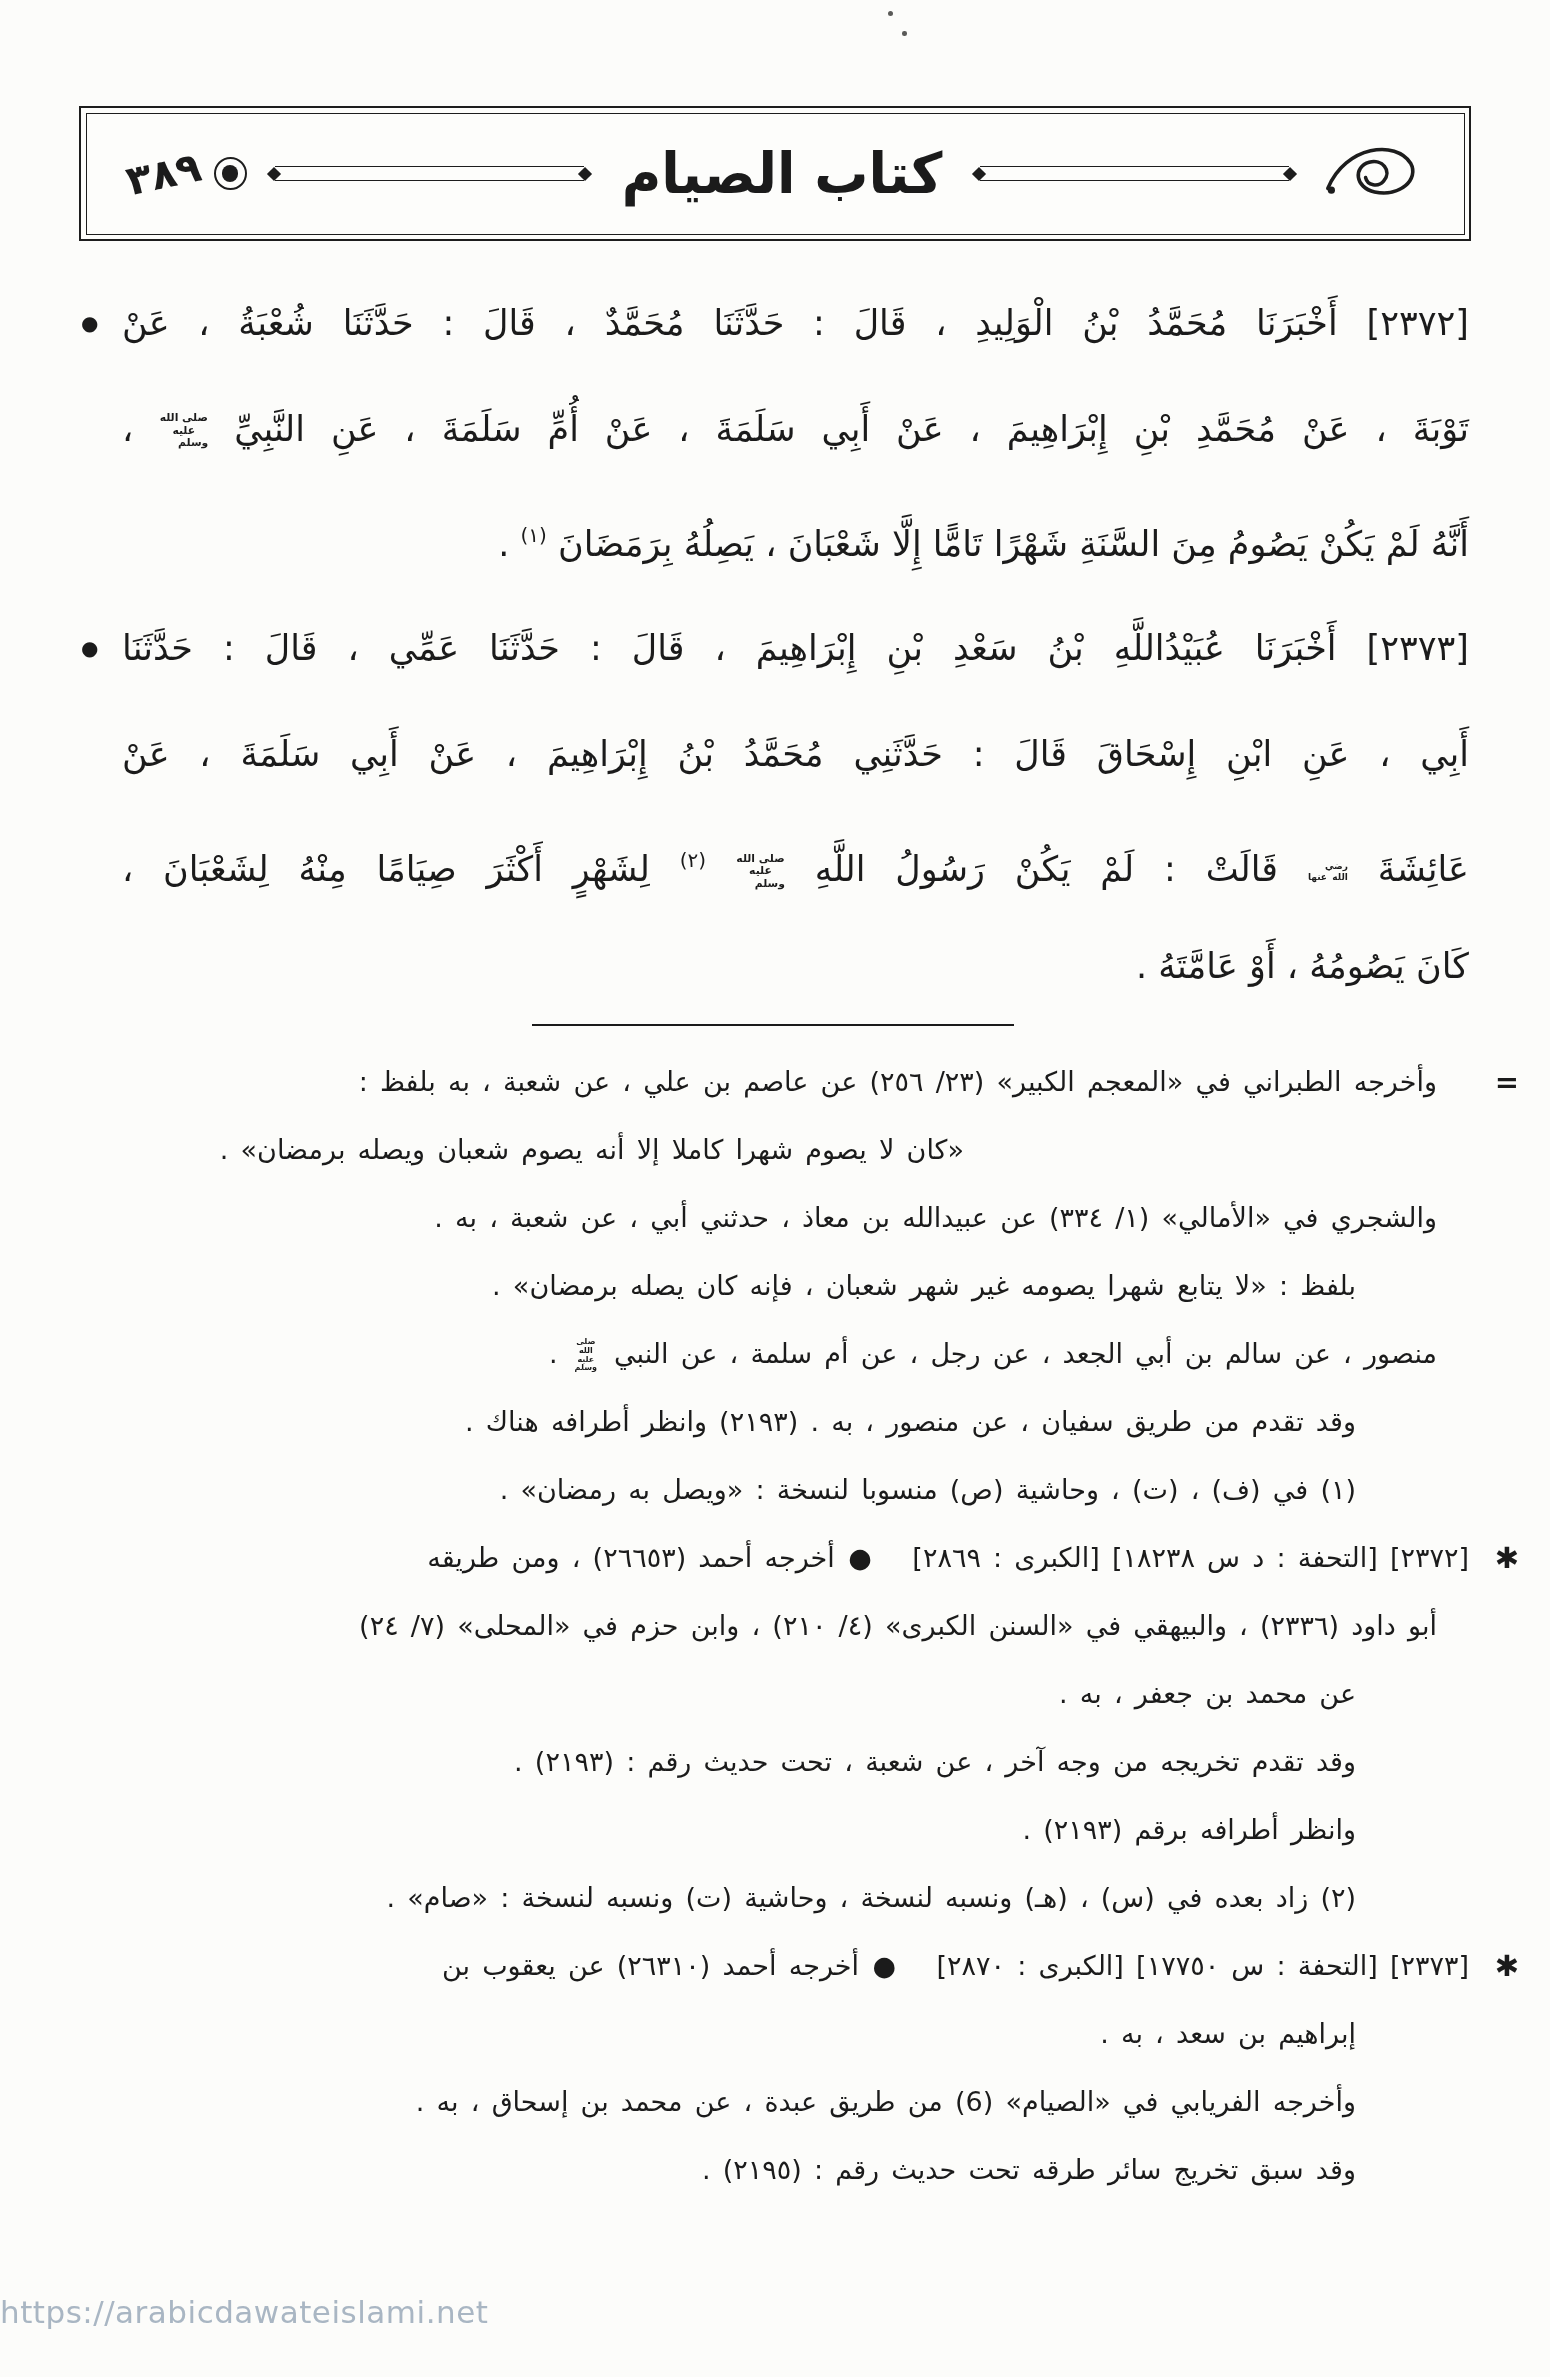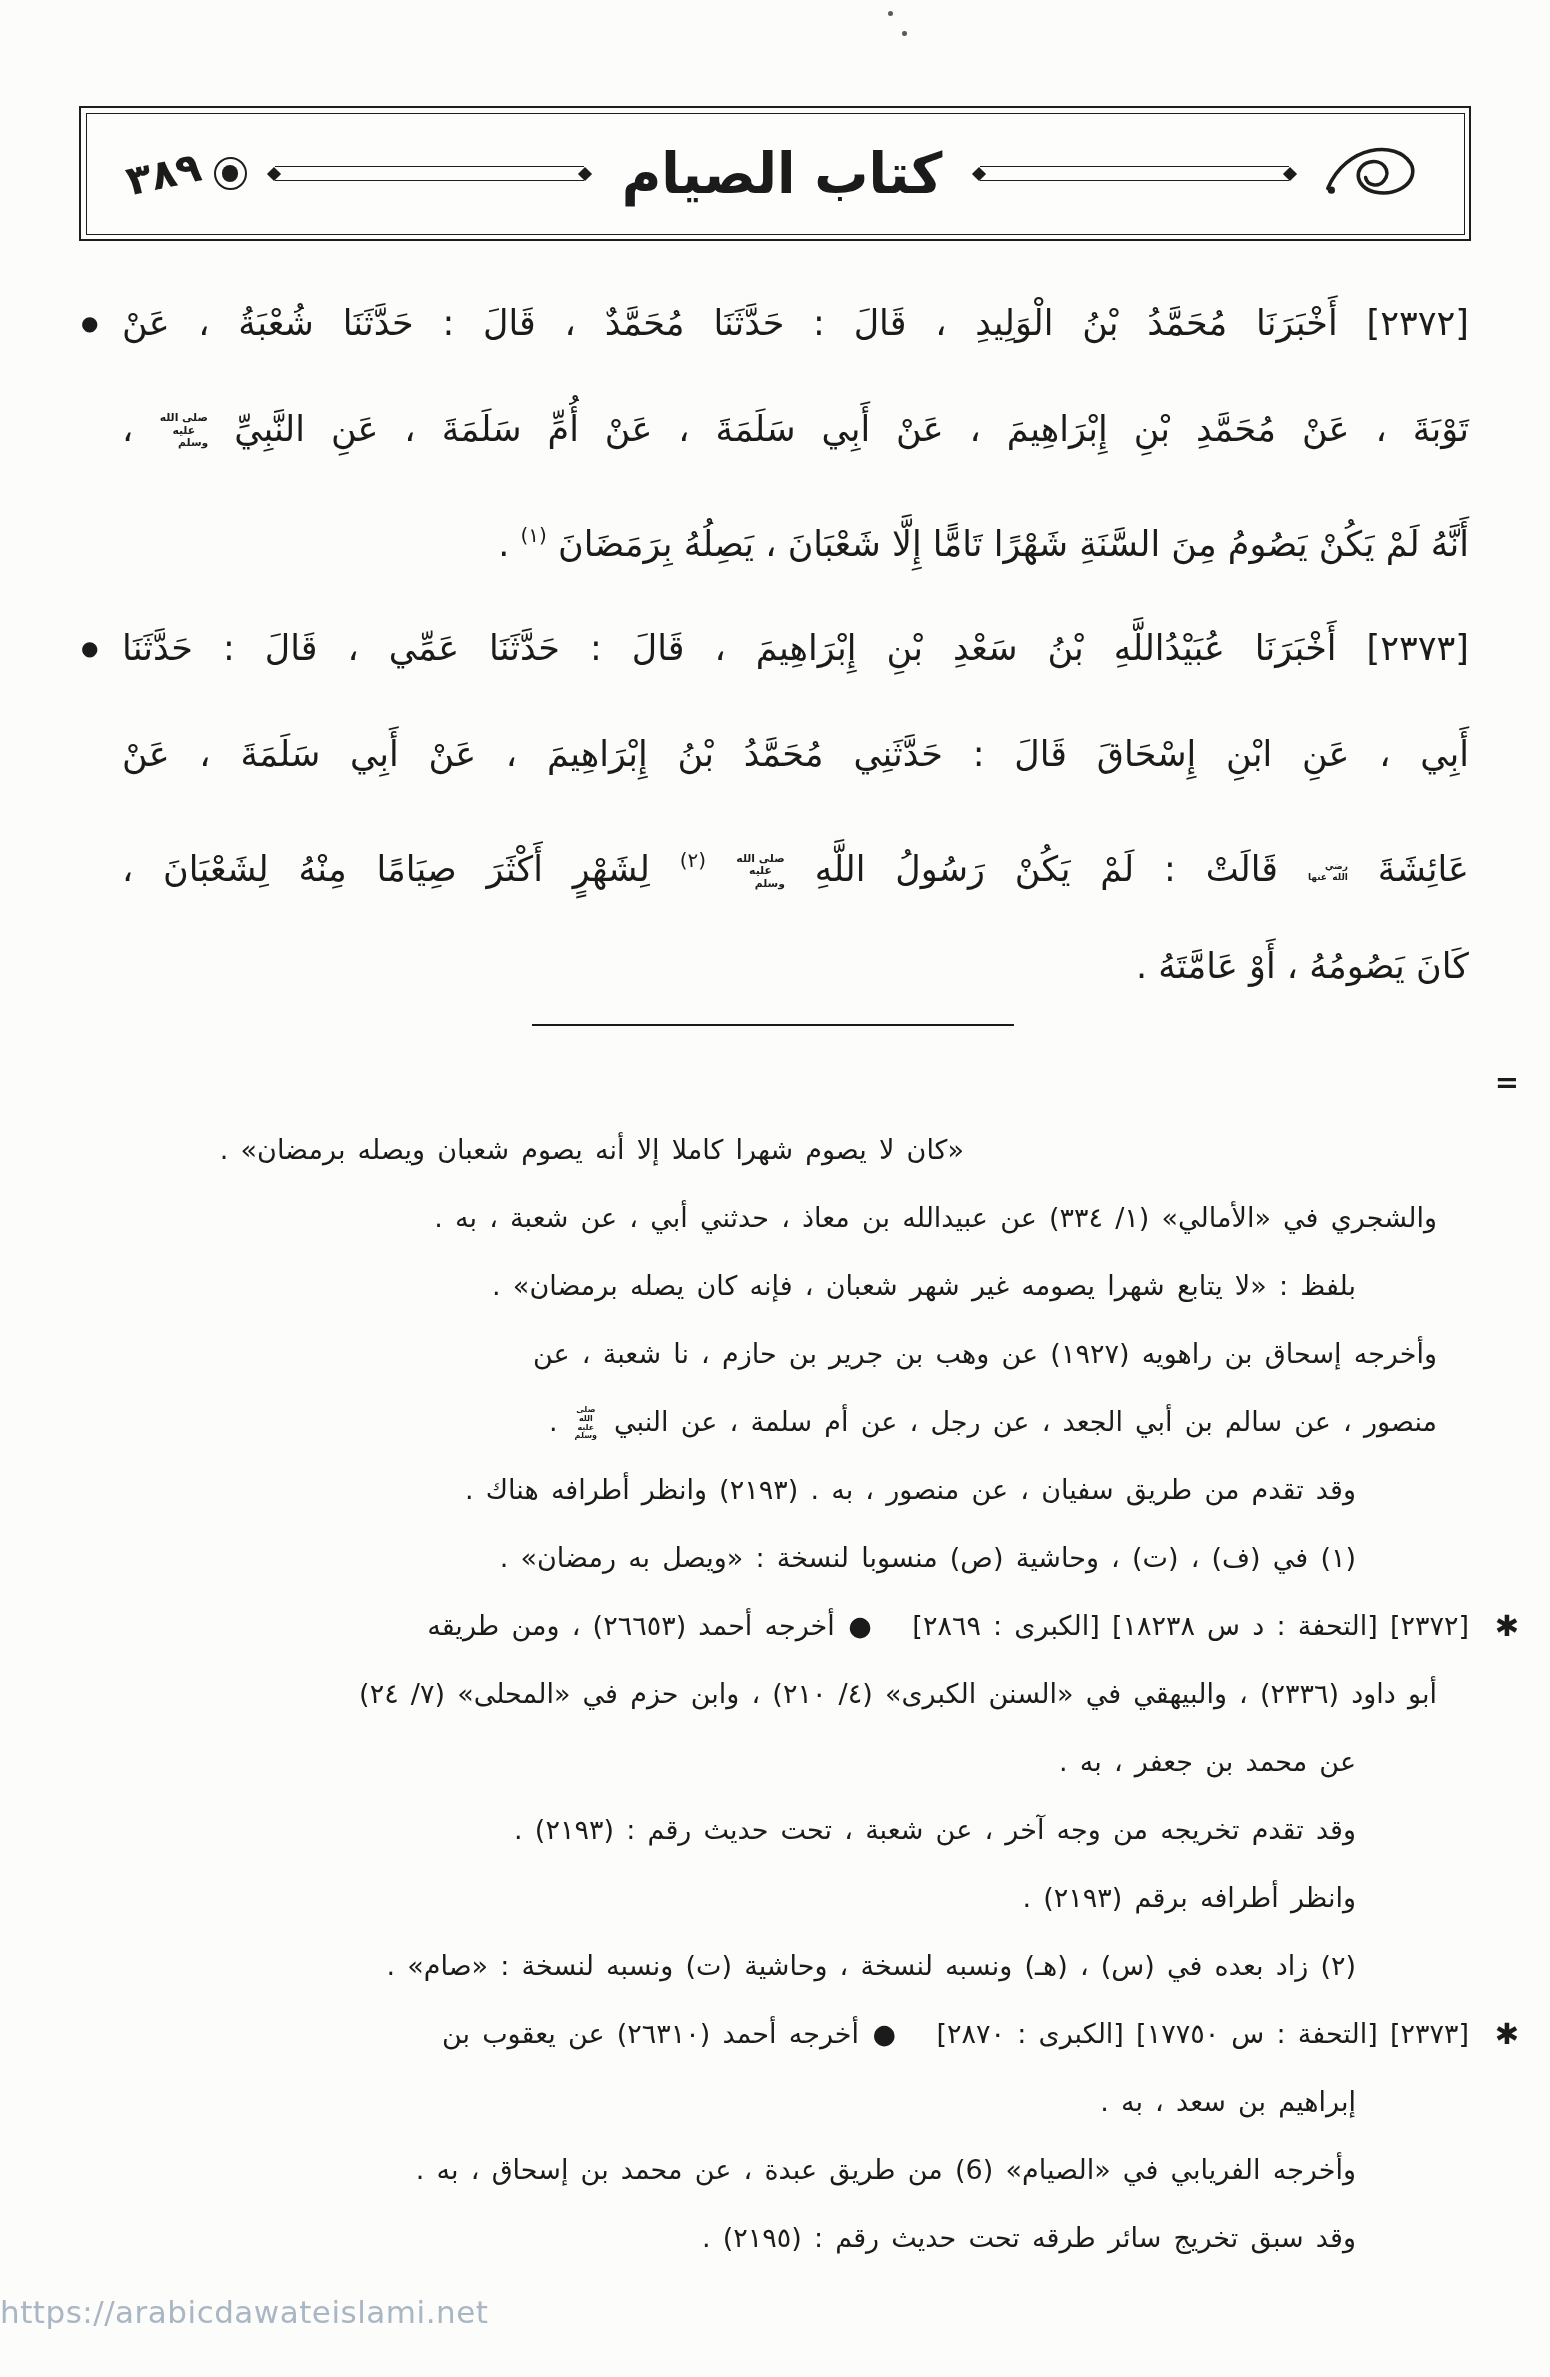--- a/index.html
+++ b/index.html
@@ -130,32 +130,30 @@
     <div class="mline end">
       <span>كَانَ يَصُومُهُ ، أَوْ عَامَّتَهُ .</span>
     </div>
   </main>
 
   <div class="divider"></div>
 
   <footer class="fns">
     <div class="fn ia">
       <span class="meq">=</span>
+      <span>وأخرجه الطبراني في «المعجم الكبير» (٢٣/ ٢٥٦) عن عاصم بن علي ، عن شعبة ، به بلفظ :</span>
     </div>
     <div class="fn iq">
       <span>«كان لا يصوم شهرا كاملا إلا أنه يصوم شعبان ويصله برمضان» .</span>
     </div>
     <div class="fn ia">
       <span>والشجري في «الأمالي» (١/ ٣٣٤) عن عبيدالله بن معاذ ، حدثني أبي ، عن شعبة ، به .</span>
     </div>
     <div class="fn ib">
       <span>بلفظ : «لا يتابع شهرا يصومه غير شهر شعبان ، فإنه كان يصله برمضان» .</span>
-    </div>
-    <div class="fn ia">
-      <span>وأخرجه إسحاق بن راهويه (١٩٢٧) عن وهب بن جرير بن حازم ، نا شعبة ، عن</span>
     </div>
     <div class="fn ia">
       <span>منصور ، عن سالم بن أبي الجعد ، عن رجل ، عن أم سلمة ، عن النبي</span>
       <span class="saw-sm">صلى الله عليه وسلم</span>
       <span>.</span>
     </div>
     <div class="fn ib">
       <span>وقد تقدم من طريق سفيان ، عن منصور ، به . (٢١٩٣) وانظر أطرافه هناك .</span>
     </div>
     <div class="fn ib">

